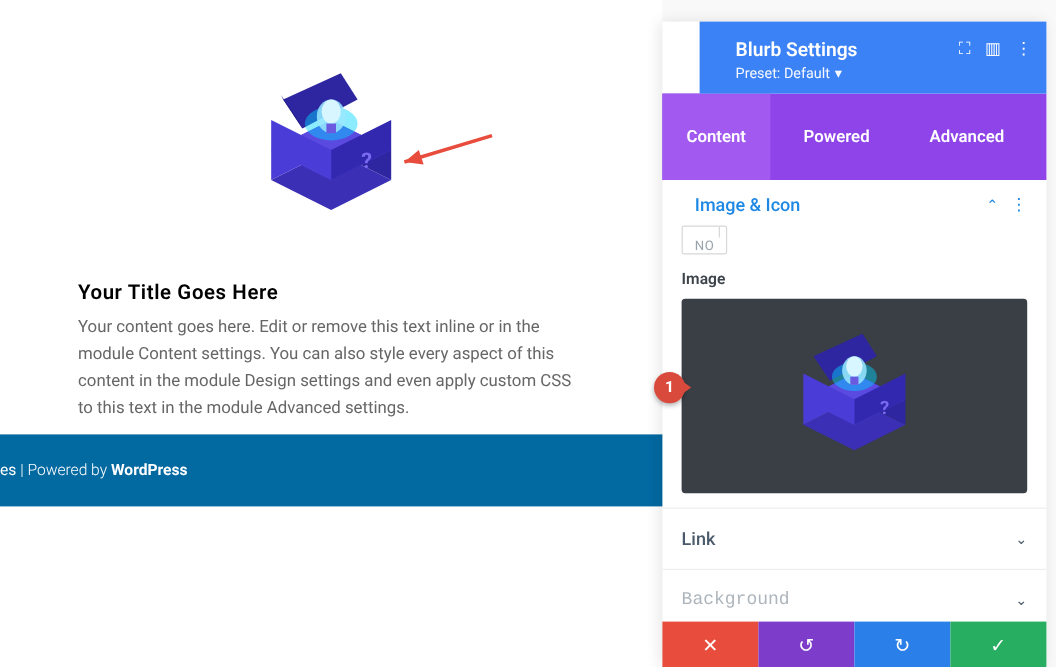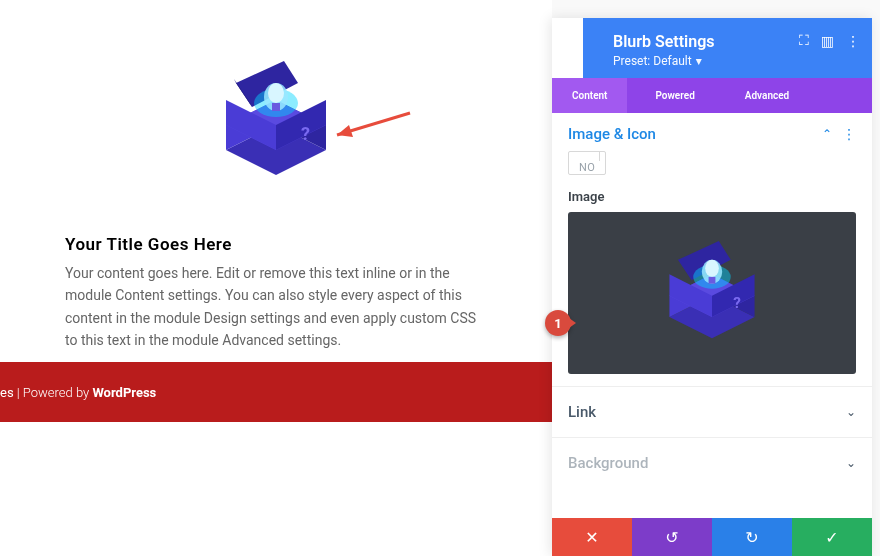--- a/index.html
+++ b/index.html
@@ -3,51 +3,51 @@
 <meta charset="utf-8">
 <style>
   * { box-sizing: border-box; margin: 0; padding: 0; }
   body { font-family: -apple-system, BlinkMacSystemFont, "Segoe UI", Roboto, sans-serif; width: 880px; height: 556px; overflow: hidden; position: relative; background: #f9f9f9; }
   .canvas { position: absolute; left: 0; top: 0; width: 552px; height: 556px; background: #fff; }
   .blurb-preview { padding: 55px 65px 0 65px; text-align: center; }
   .blurb-img-wrap { position: relative; display: inline-block; }
   .blurb-title { text-align: left; font-size: 17px; font-weight: 600; color: #000000; margin-top: 40px; letter-spacing: 0.5px; }
   .blurb-content { text-align: left; font-size: 14px; color: #666; line-height: 1.6; margin-top: 8px; }
   .arrow { position: absolute; top: 105px; left: 325px; pointer-events: none; }
-  .footer-bar { position: absolute; left: 0; top: 362px; width: 665px; height: 60px; background: #b91c1c; color: #fff; font-size: 13px; display: flex; align-items: center; padding-left: 0; }
+  .footer-bar { position: absolute; left: 0; top: 362px; width: 665px; height: 60px; background: #0369a1; color: #fff; font-size: 13px; display: flex; align-items: center; padding-left: 0; }
   .footer-bar span.light { font-weight: 300; }
   .footer-bar strong { font-weight: 700; }
   .panel { position: absolute; right: 8px; top: 18px; width: 320px; height: 538px; background: #fff; display: flex; flex-direction: column; box-shadow: -2px 0 12px rgba(0,0,0,0.1); }
   .panel-header { background: #3b82f6; color: #fff; padding: 14px 18px 10px 30px; position: relative; margin-left: 31px; }
   .panel-title { font-size: 16px; font-weight: 600; }
   .panel-preset { font-size: 12px; margin-top: 3px; opacity: 0.95; display: flex; align-items: center; gap: 4px; }
   .panel-header-icons { position: absolute; right: 12px; top: 14px; display: flex; gap: 12px; align-items: center; }
   .panel-header-icons span { font-size: 14px; cursor: pointer; }
   .tabs { background: #8e44e8; display: flex; }
-  .tab { flex: 0 0 auto; padding: 12px 20px; color: #fff; font-size: 10px; font-weight: 600; cursor: pointer; }
+  .tab { flex: 0 0 auto; padding: 28px 20px; color: #fff; font-size: 14px; font-weight: 600; cursor: pointer; }
   .tab.active { background: #a259f0; }
   .tab.design { padding-left: 28px; padding-right: 28px; }
   .tab.advanced { padding-left: 22px; }
   .panel-body { flex: 1; overflow: hidden; position: relative; }
   .section { padding: 12px 16px; border-bottom: 1px solid #eee; }
   .section-header { display: flex; align-items: center; justify-content: space-between; cursor: pointer; }
   .section-title { font-size: 15px; font-weight: 500; }
-  .section-title.open { color: #1e88e5; }
+  .section-title.open { color: #1e88e5; margin-left: 11px; }
   .section-title.closed { color: #4a5a6a; }
   .section-actions { display: flex; gap: 10px; align-items: center; }
   .chevron { color: #1e88e5; font-size: 12px; }
   .chevron.dark { color: #4a5a6a; }
   .ellipsis-v { color: #1e88e5; font-size: 14px; line-height: 1; }
   .field-label { font-size: 13px; font-weight: 600; color: #3c434a; margin-top: 14px; }
   .toggle { display: inline-flex; align-items: center; margin-top: 8px; border: 1px solid #d8d8d8; border-radius: 2px; height: 24px; overflow: hidden; background: #fff; flex-direction: column; }
   .toggle-knob { width: 26px; height: 100%; background: #fff; border-right: 1px solid #d8d8d8; }
   .toggle-label { padding: 0 10px; font-size: 11px; color: #9aa3ab; letter-spacing: 0.5px; }
   .image-preview { margin-top: 8px; width: 100%; height: 162px; background: #3a3f46; border-radius: 3px; display: flex; align-items: center; justify-content: center; position: relative; }
   .section.collapsed { padding: 16px 16px; }
-  .section.faded .section-title { opacity: 0.45; }
+  .section.faded .section-title { opacity: 0.45; font-family: Liberation Mono, monospace; }
   .action-bar { position: absolute; left: 0; right: 0; bottom: 0; height: 38px; display: flex; }
   .action-btn { flex: 1; display: flex; align-items: center; justify-content: center; color: #fff; font-size: 16px; cursor: pointer; }
   .action-btn.cancel { background: #e74c3c; }
   .action-btn.undo { background: #7d3cc9; }
   .action-btn.redo { background: #2a80e8; }
   .action-btn.save { background: #27ae60; }
   .callout { position: absolute; left: 545px; top: 310px; width: 26px; height: 26px; border-radius: 50%; background: #d94a3d; color: #fff; font-size: 13px; font-weight: 700; display: flex; align-items: center; justify-content: center; box-shadow: 0 2px 4px rgba(0,0,0,0.3); z-index: 50; }
   .callout::before { content: ""; position: absolute; right: -5px; top: 8px; border-left: 7px solid #d94a3d; border-top: 5px solid transparent; border-bottom: 5px solid transparent; }
   
   .iso-box { display: block; }

